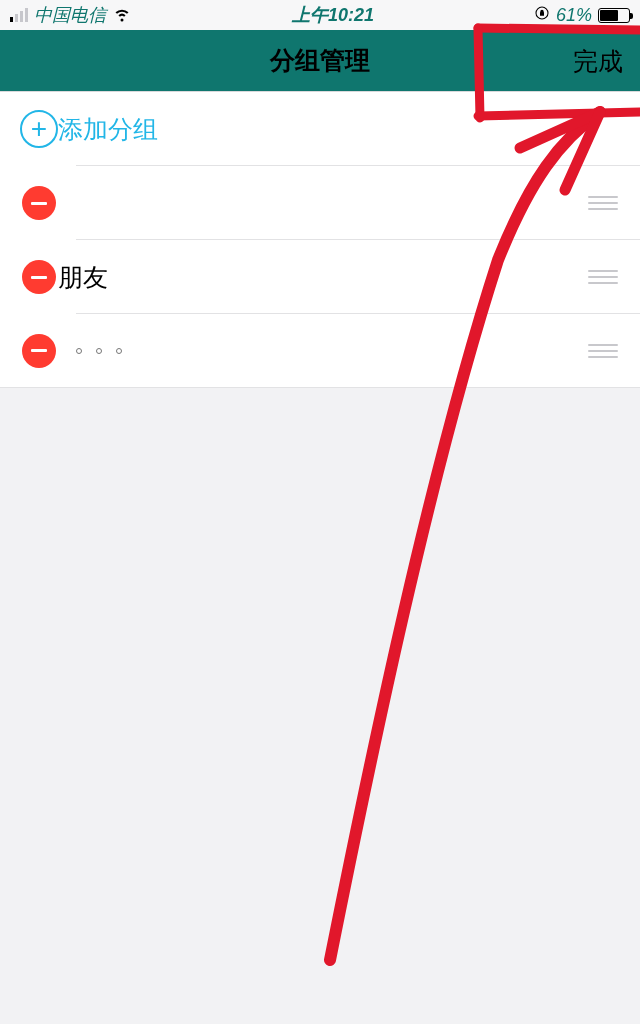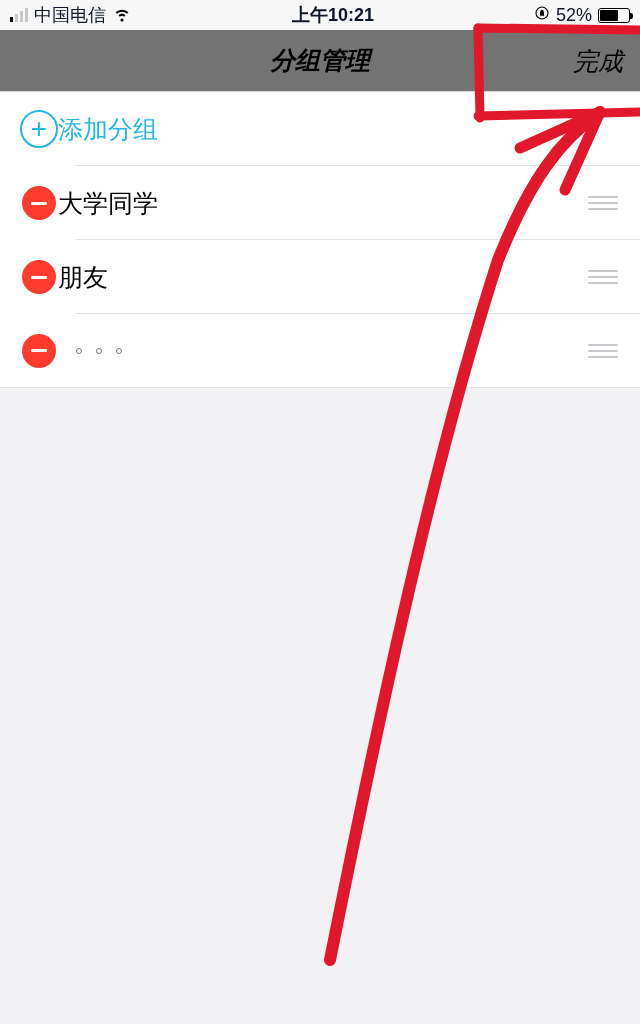--- a/index.html
+++ b/index.html
@@ -7,22 +7,23 @@
 
   
   .status-bar {
     height: 30px;
     background: #f7f7f8;
     display: flex;
     justify-content: space-between;
     align-items: center;
     padding: 0 10px;
     font-size: 18px;
-    color: #0f172a;
+    color: #0f766e;
     font-weight: 500;
+    font-style: italic;
   }
   .status-left, .status-right { display: flex; align-items: center; gap: 6px; }
   .status-center { font-weight: 600; }
   .signal-bars { display: inline-flex; align-items: flex-end; gap: 2px; }
   .signal-bars span { width: 3px; background: #c7c7cc; display: inline-block; }
   .signal-bars span.on { background: #000; }
   .b1{height:5px}.b2{height:8px}.b3{height:11px}.b4{height:14px}
   .wifi-icon svg { width: 20px; height: 20px; }
   .lock-icon svg { width: 16px; height: 16px; }
   .battery {
@@ -32,27 +33,26 @@
   }
   .battery::after {
     content: ""; position: absolute; right: -4px; top: 4px;
     width: 2.5px; height: 6px; background: #000; border-radius: 0 2px 2px 0;
   }
   .battery .fill { position: absolute; left: 1px; top: 1px; bottom: 1px; background: #000; border-radius: 1px; }
 
   
   .nav-bar {
     height: 62px;
-    background: #737373;
+    background: #0f766e;
     display: flex;
     align-items: center;
     justify-content: center;
     position: relative;
     border-bottom: 1px solid #d9d9db;
-    font-style: italic;
   }
   .nav-title { font-size: 25px; font-weight: 600; color: #000; }
   .nav-done {
     position: absolute; right: 17px; top: 50%;
     transform: translateY(-50%);
     font-size: 25px; color: #000; font-weight: 400;
     cursor: pointer;
   }
 
   
@@ -128,21 +128,21 @@
     </span>
   </div>
   <div class="status-center">上午10:21</div>
   <div class="status-right">
     <span class="lock-icon">
       <svg viewBox="0 0 24 24">
           <circle cx="12" cy="12" r="9" fill="none" stroke="#000" stroke-width="1.6"></circle>
           <path d="M9.5 11V9.5a2.5 2.5 0 0 1 5 0V11h.5v5h-6v-5z" fill="#000"></path>
         </svg>
     </span>
-    <span>52%</span>
+    <span>61%</span>
     <span class="battery">
         <span class="fill" style="width:61%"></span>
       </span>
   </div>
 </div>
 
 <div class="nav-bar">
   <div class="nav-title">分组管理</div>
   <div class="nav-done">完成</div>
 </div>
@@ -158,21 +158,20 @@
     <span class="row-label">添加分组</span>
     <div class="divider"></div>
   </div>
 
   <div class="row">
     <span class="icon-holder">
       <span class="minus-circle">
           <span class="minus"></span>
         </span>
     </span>
-    <span class="row-label">大学同学</span>
     <span class="drag-handle">
         <span></span>
         <span></span>
         <span></span>
       </span>
     <div class="divider"></div>
   </div>
 
 
   <div class="row">

